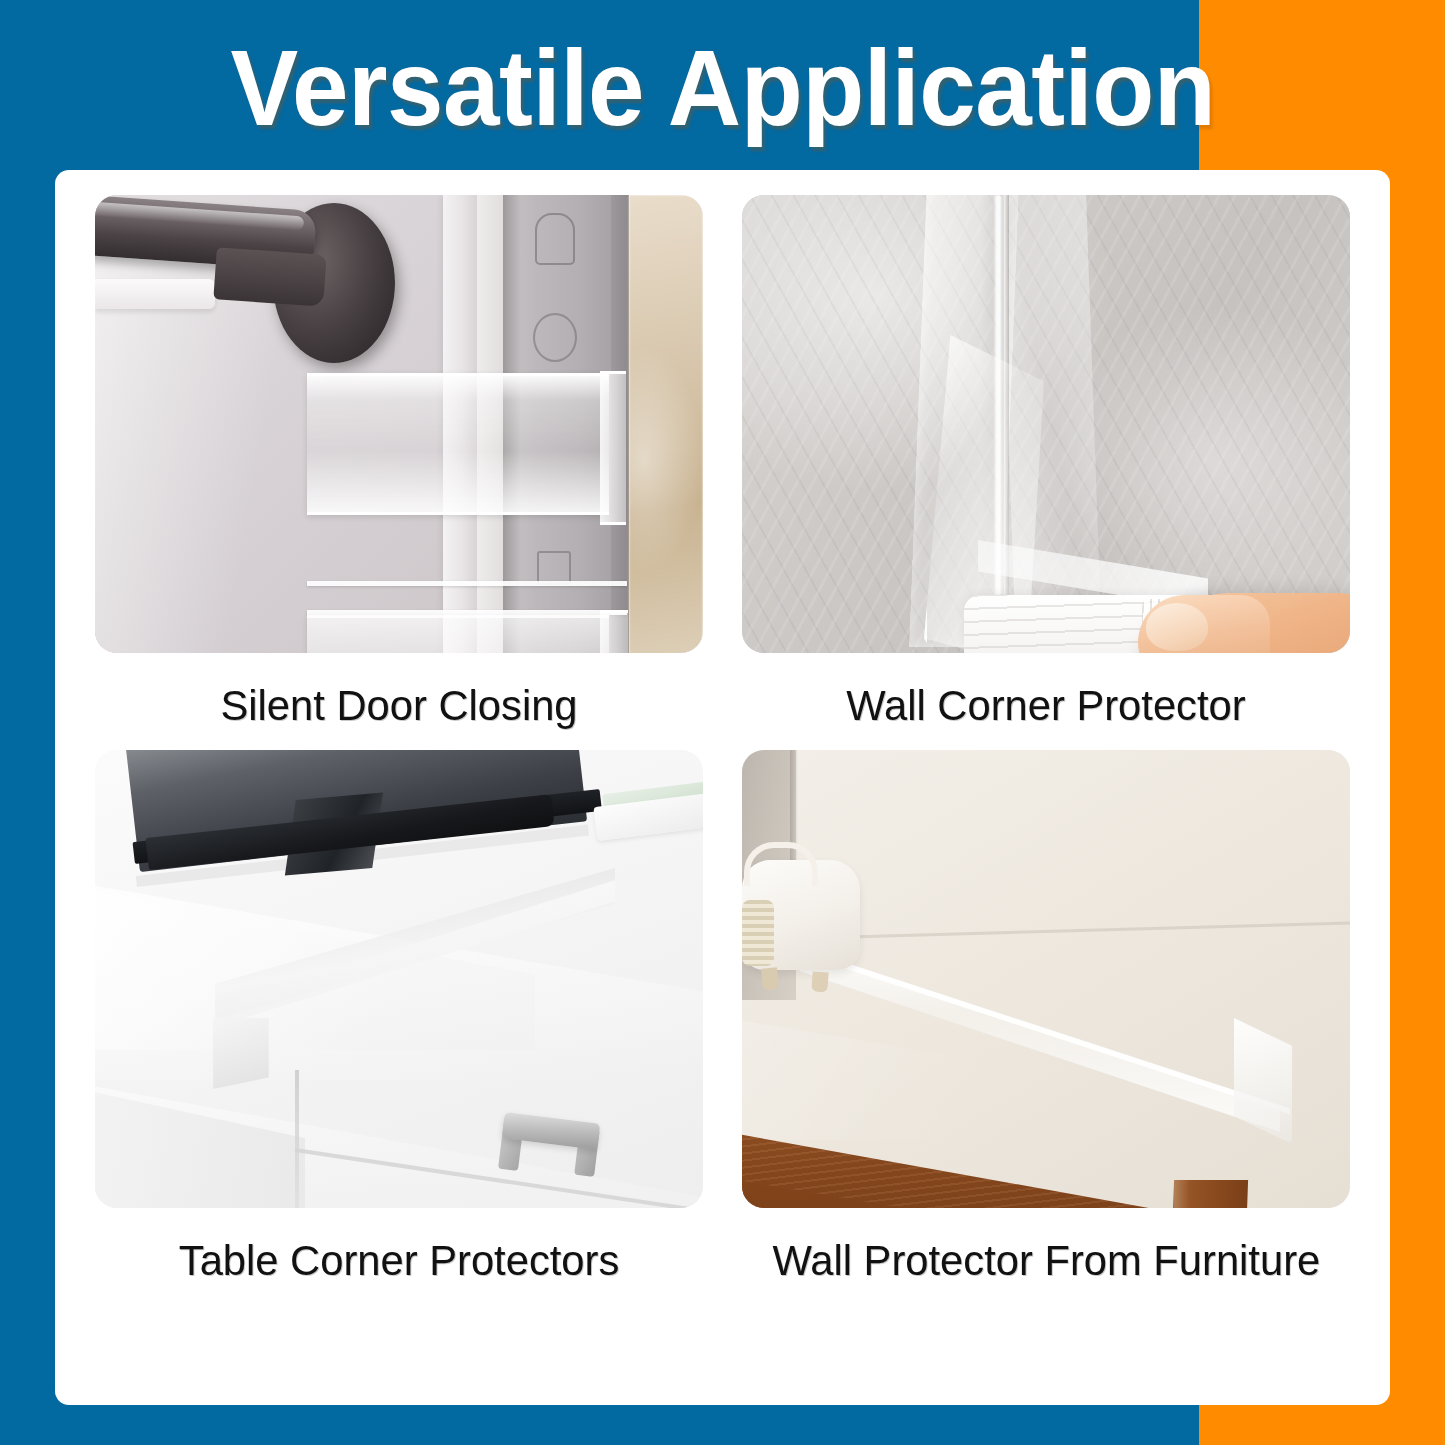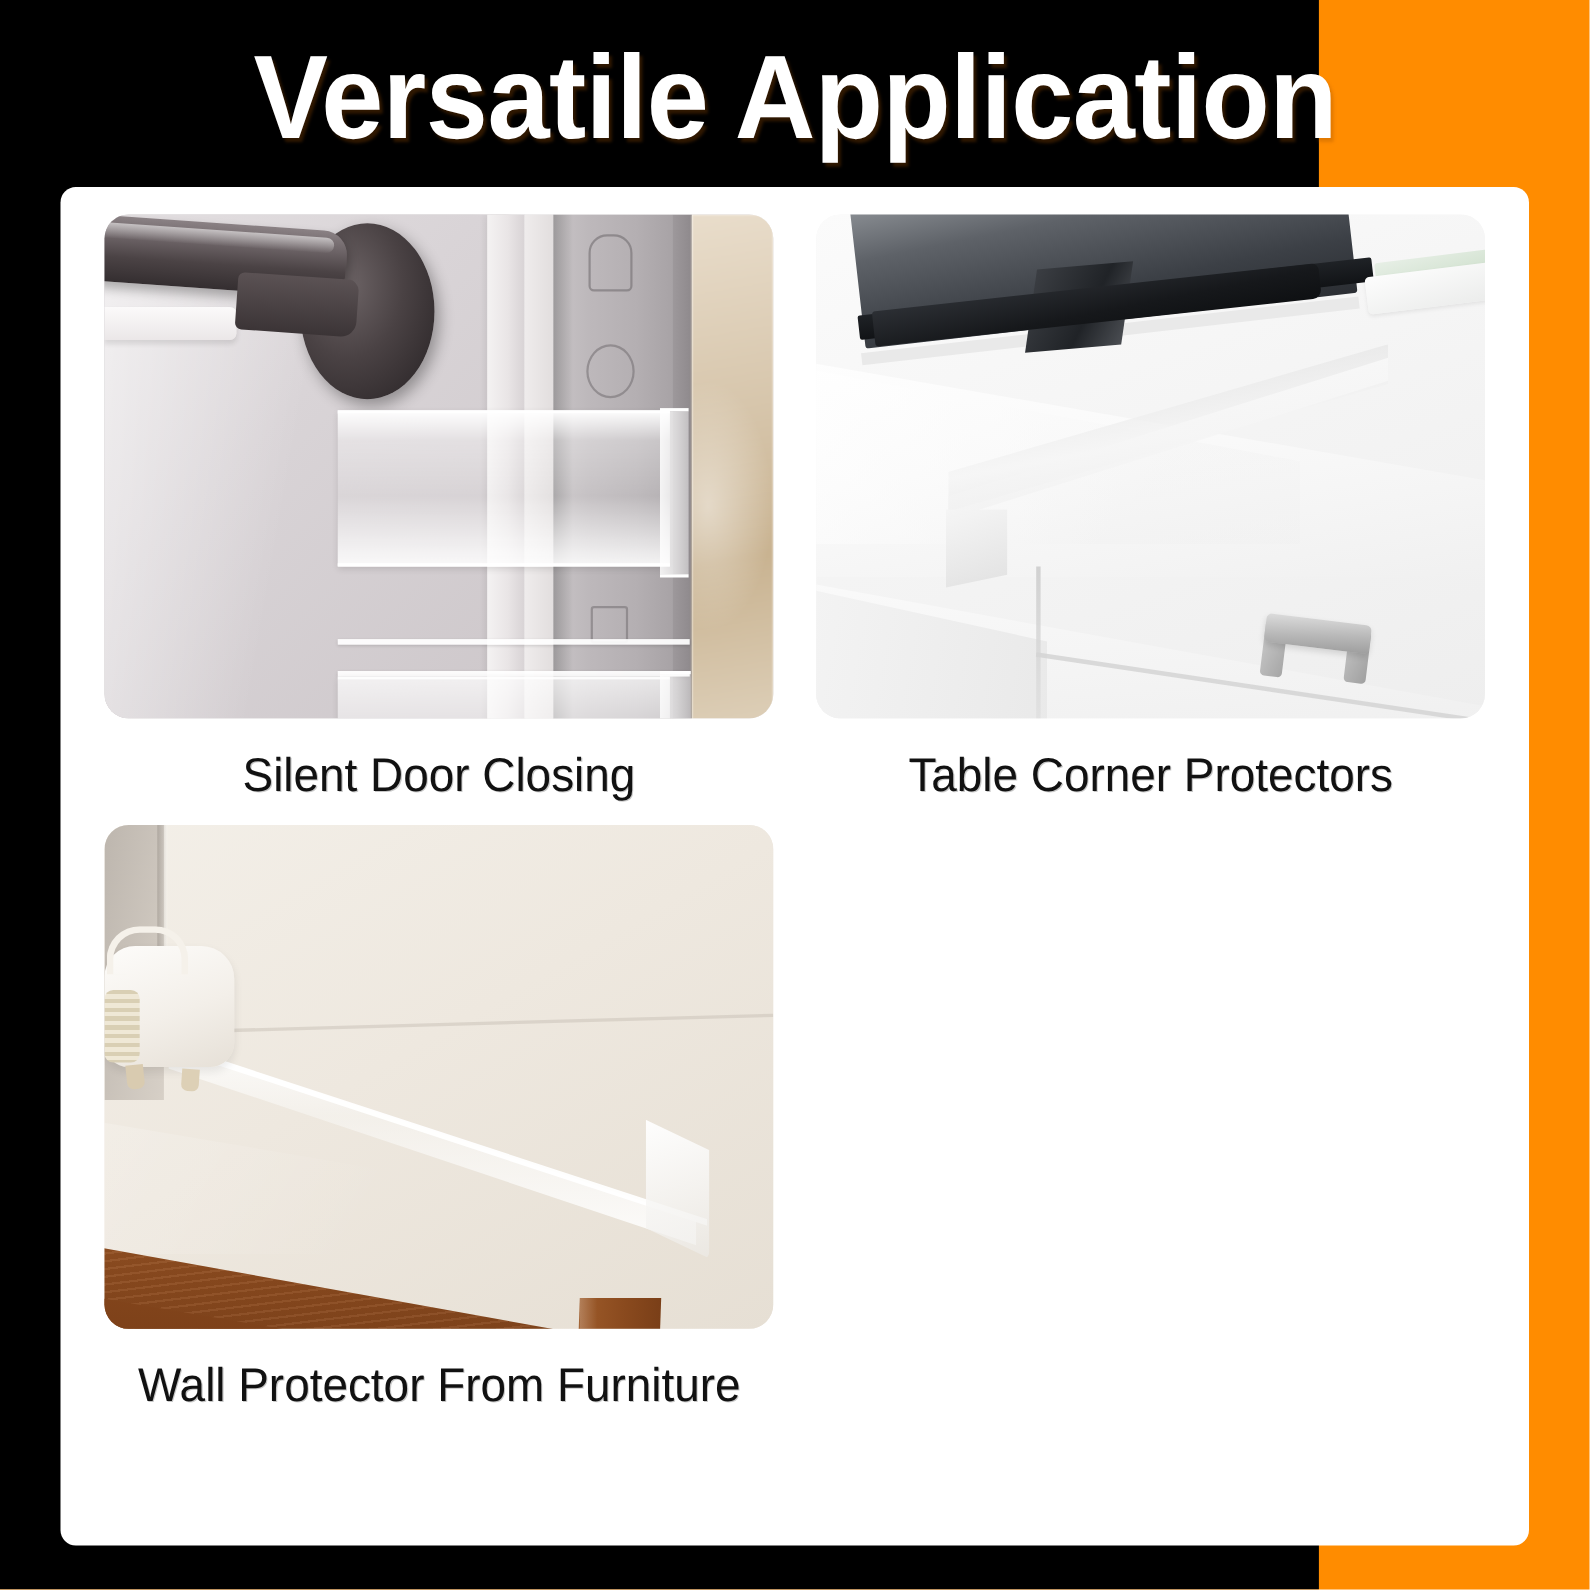--- a/index.html
+++ b/index.html
@@ -10,21 +10,21 @@
     width: 1445px;
     height: 1445px;
     overflow: hidden;
     font-family: "Liberation Sans", sans-serif;
     background: #FF8C00;
   }
   .poster {
     position: relative;
     width: 1199px;
     height: 1445px;
-    background: #000000;
+    background: #0369a1;
     box-sizing: border-box;
   }
 
   
   .title-bar {
     position: absolute;
     left: 0;
     top: 0;
     width: 1445px;
     height: 170px;
@@ -560,20 +560,42 @@
           <div class="bump bump1"></div>
           <div class="bump1b"></div>
           <div class="bumpline bl1"></div>
           <div class="bumpline bl2"></div>
           <div class="bump bump4"></div>
           <div class="bump5"></div>
         </div>
         <div class="caption">Silent Door Closing</div>
       </div>
 
+      <div class="cell">
+        <div class="photo p2">
+          <div class="wall"></div>
+          <div class="wall-tex"></div>
+          <div class="seam-shadow"></div>
+          <div class="tape-left"></div>
+          <div class="tape-right"></div>
+          <div class="corner-seam"></div>
+          <div class="tape-lift"></div>
+          <div class="tape-lift-edge"></div>
+          <div class="tape-hl1"></div>
+          <div class="tape-tail"></div>
+          <div class="roll"></div>
+          <div class="roll-ridges"></div>
+          <div class="roll-edge"></div>
+
+          <div class="hand"></div>
+          <div class="finger"></div>
+          <div class="nail"></div>
+        </div>
+        <div class="caption">Wall Corner Protector</div>
+      </div>
 
       <div class="cell">
         <div class="photo p4">
           <div class="bg4"></div>
           <div class="tv-panel"></div>
           <div class="tv-bezel"></div>
           <div class="tv-bar"></div>
           <div class="tv-stand"></div>
           <div class="tv-foot"></div>
           <div class="remote-top"></div>

